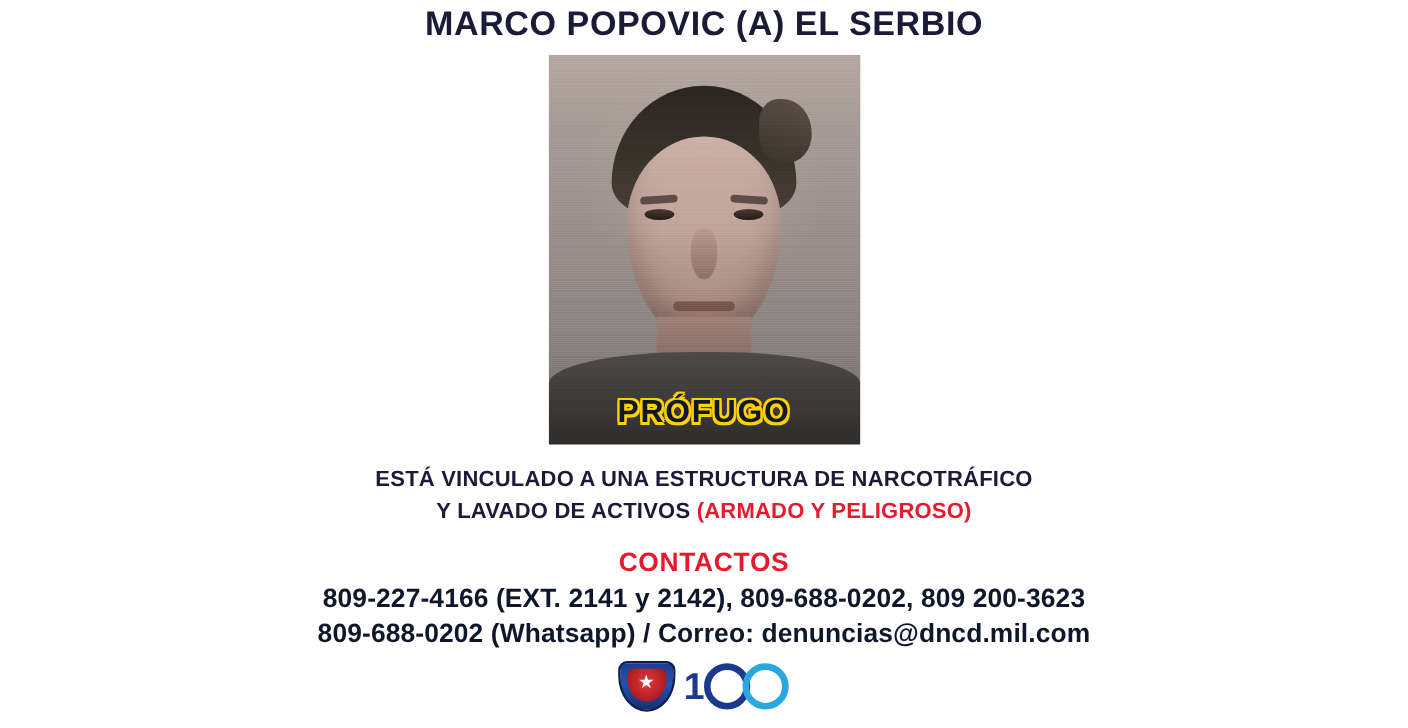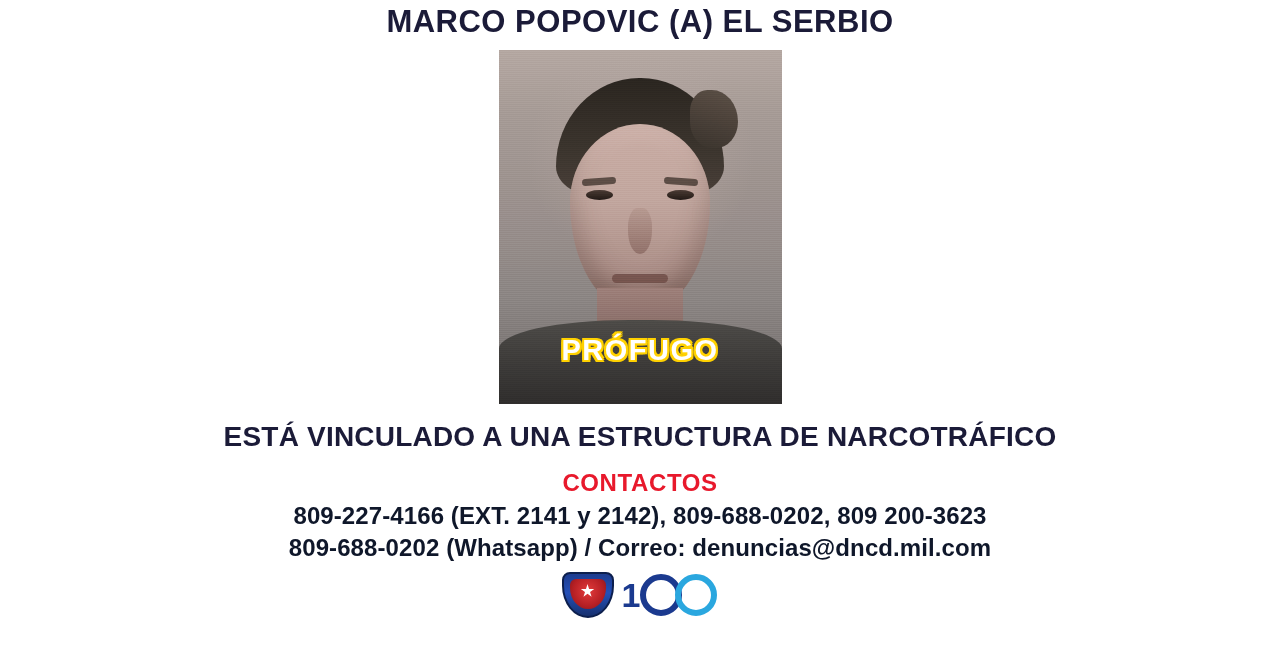--- a/index.html
+++ b/index.html
@@ -146,36 +146,36 @@
     position: absolute;
     inset: 0;
     background:
       repeating-linear-gradient(0deg, rgba(255,255,255,0.03) 0 1px, rgba(0,0,0,0.03) 1px 2px);
     mix-blend-mode: overlay;
   }
   .profugo {
     position: absolute;
     left: 0;
     right: 0;
-    bottom: 37px;
+    bottom: 12px;
     text-align: center;
     font-size: 29px;
     font-weight: bold;
-    color: #ffffff;
+    color: #0f172a;
     letter-spacing: 1.5px;
     text-shadow:
       -2px -2px 0 #ffd100, 2px -2px 0 #ffd100,
       -2px 2px 0 #ffd100, 2px 2px 0 #ffd100,
       0 -2px 0 #ffd100, 0 2px 0 #ffd100,
       -2px 0 0 #ffd100, 2px 0 0 #ffd100;
   }
   .desc {
     margin-top: 18px;
     text-align: center;
-    font-size: 28px;
+    font-size: 20px;
     font-weight: bold;
     color: #1b1b38;
     line-height: 29px;
     letter-spacing: 0.2px;
   }
   .desc .danger {
     color: #e8192c;
   }
   .contactos-title {
     margin-top: 18px;
@@ -270,20 +270,24 @@
     <div class="nose"></div>
     <div class="mouth"></div>
     <div class="neck"></div>
     <div class="shirt"></div>
     <div class="photo-grain"></div>
     <div class="profugo">PRÓFUGO</div>
   </div>
 
   <div class="desc">
     <div>ESTÁ VINCULADO A UNA ESTRUCTURA DE NARCOTRÁFICO</div>
+    <div>
+      <span>Y LAVADO DE ACTIVOS</span>
+      <span class="danger">(ARMADO Y PELIGROSO)</span>
+    </div>
   </div>
 
   <div class="contactos-title">CONTACTOS</div>
 
   <div class="contact-line">809-227-4166 (EXT. 2141 y 2142), 809-688-0202, 809 200-3623</div>
   <div class="contact-line">809-688-0202 (Whatsapp) / Correo: denuncias@dncd.mil.com</div>
 
   <div class="footer">
     <div class="crest">
       <div class="shield"></div>

